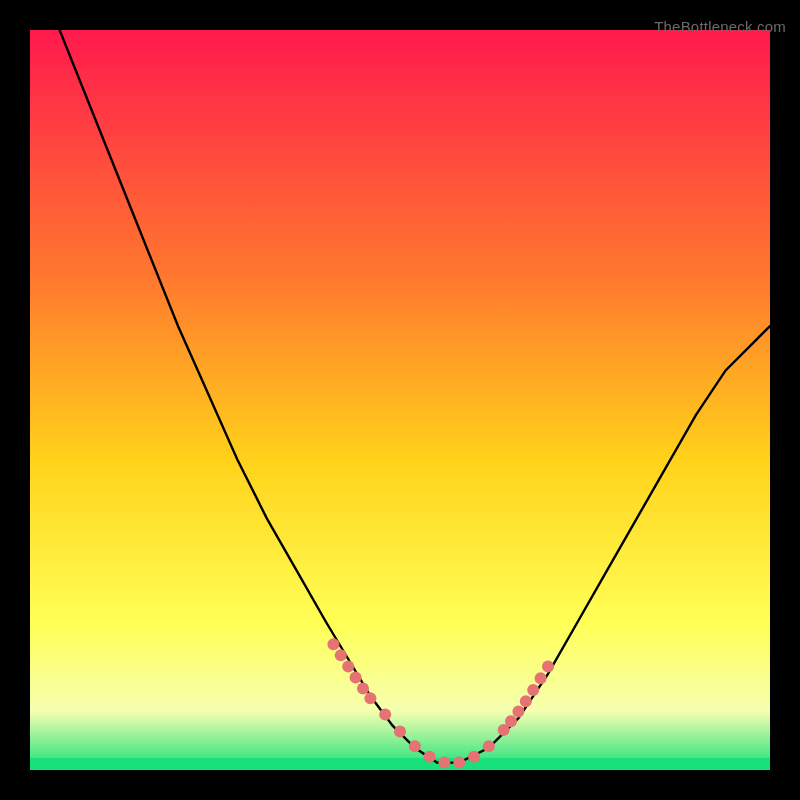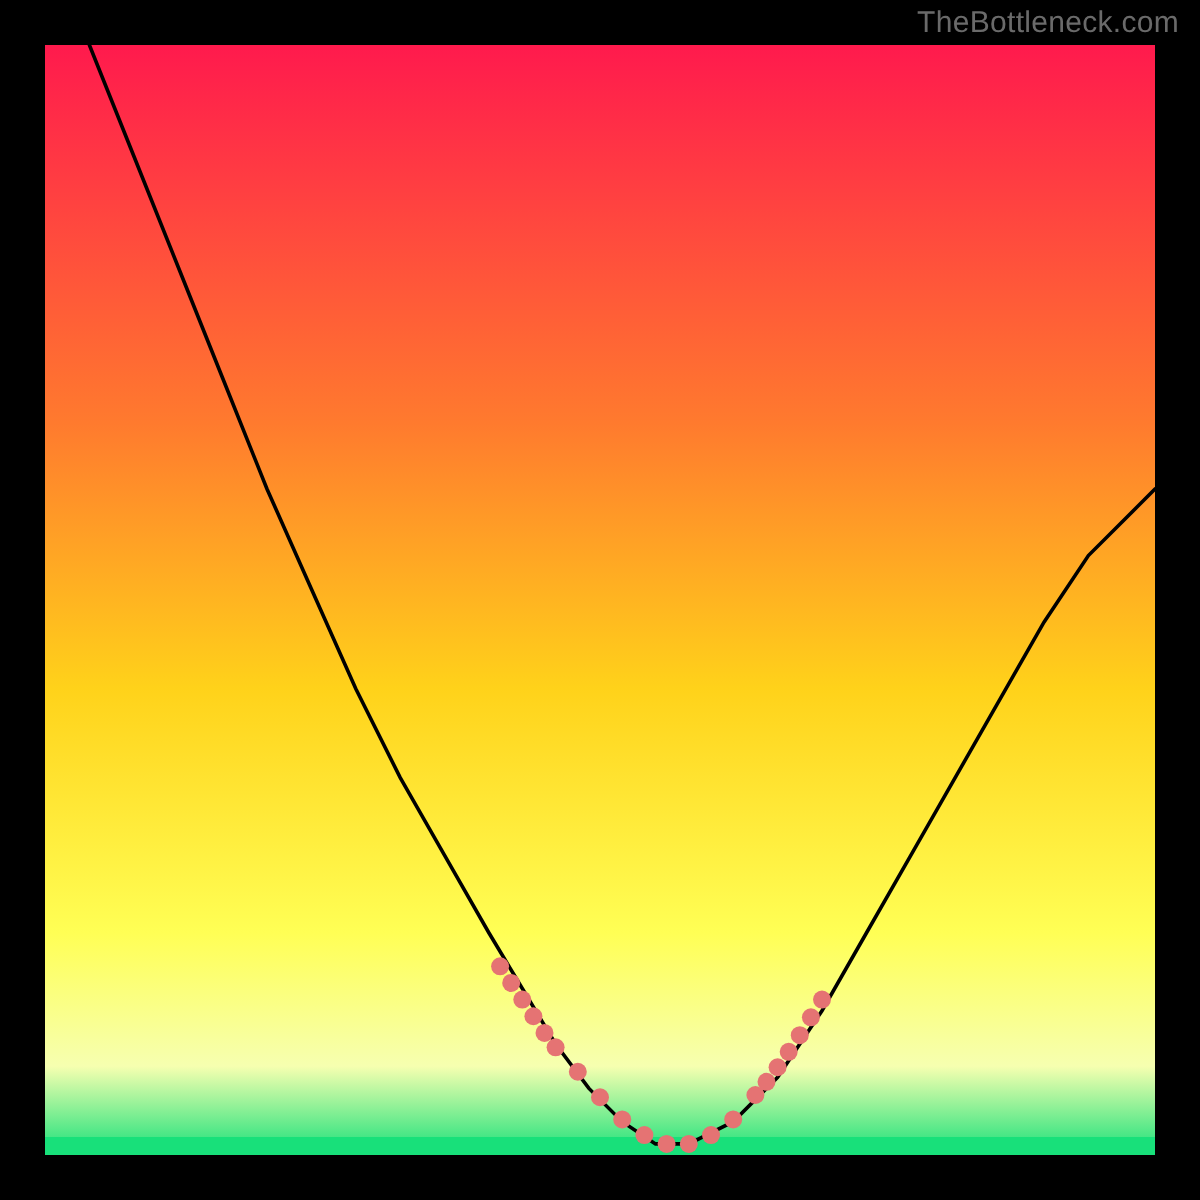--- a/index.html
+++ b/index.html
@@ -21,24 +21,24 @@
   }
   .plot {
     position: absolute;
     left: 0;
     top: 0;
     width: 740px;
     height: 740px;
   }
   .watermark {
     position: absolute;
-    top: 4px;
+    top: 18px;
     right: 14px;
     color: #6a6a6a;
-    font-size: 20px;
+    font-size: 15px;
     font-weight: 500;
     letter-spacing: 0.2px;
     z-index: 10;
   }
 </style>
 </head>
 <body>
 
 <div class="watermark">TheBottleneck.com</div>
 

